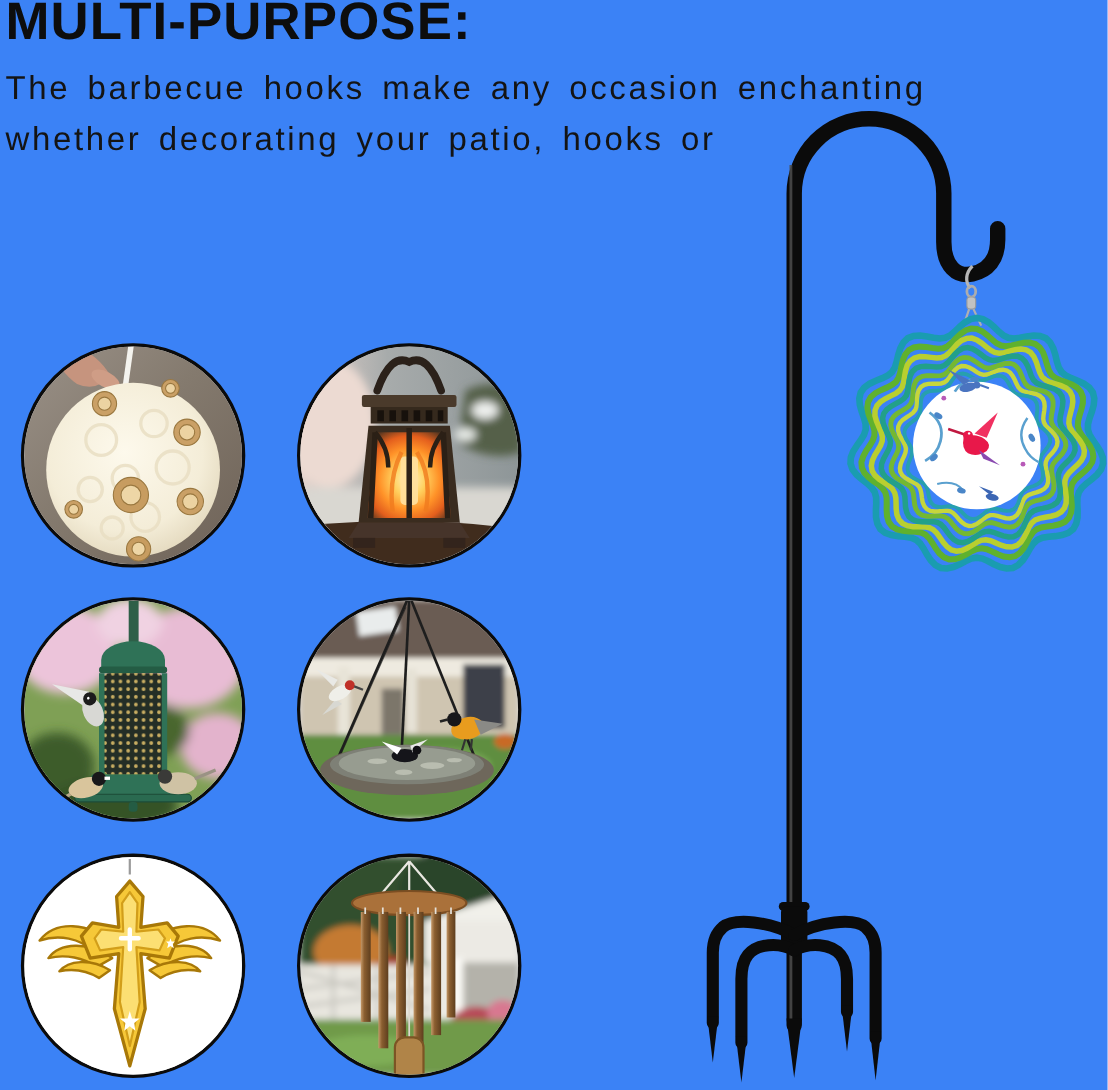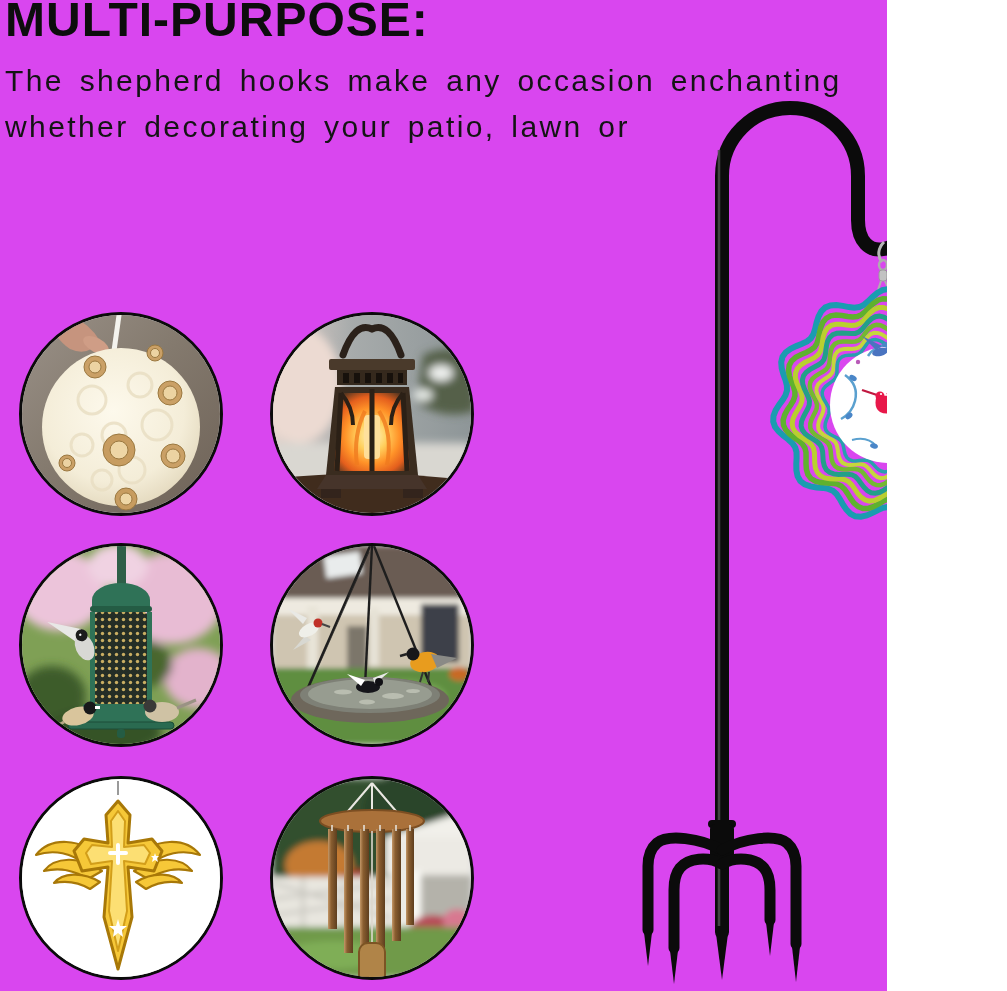--- a/index.html
+++ b/index.html
@@ -1,16 +1,16 @@
 <!DOCTYPE html>
 <html><head>
 <meta charset="utf-8">
 <style>
   html,body{margin:0;padding:0;background:#fff;}
-  .canvas{position:relative;width:887px;height:991px;background:#d946ef;overflow:hidden;
+  .canvas{position:relative;width:1007px;height:991px;background:#3b82f6;overflow:hidden;
           font-family:"Liberation Sans",sans-serif;color:#0a0a0a;}
   .headline{position:absolute;left:5px;top:-6px;font-size:48px;line-height:52px;
             font-weight:800;letter-spacing:1px;color:#0d0d0d;white-space:nowrap;}
   .desc{position:absolute;left:5px;top:58px;font-size:30px;line-height:46px;
         letter-spacing:2.4px;word-spacing:5px;color:#141414;}
   .desc div{white-space:nowrap;}
   .photo{position:absolute;width:198px;height:198px;border-radius:50%;
          border:3px solid #0b0b0b;overflow:hidden;background:#ddd;}
   .photo svg{display:block;}
   .p1{left:19px;top:312px;}
@@ -22,22 +22,22 @@
   .hook-layer{position:absolute;left:0;top:0;width:1007px;height:991px;}
 </style>
 </head>
 <body>
 
 <div class="canvas">
 
   <div class="headline">MULTI-PURPOSE:</div>
 
   <div class="desc">
-    <div>The shepherd hooks make any occasion enchanting</div>
-    <div>whether decorating your patio, lawn or</div>
+    <div>The barbecue hooks make any occasion enchanting</div>
+    <div>whether decorating your patio, hooks or</div>
   </div>
 
   <div class="photo p1">
     <svg width="198" height="198" viewBox="0 0 198 198">
       <defs>
         <linearGradient id="b1bg" x1="0" y1="0" x2="1" y2="1">
           <stop offset="0" stop-color="#9a9188"></stop>
             <stop offset="0.45" stop-color="#847a6e"></stop>
             <stop offset="1" stop-color="#6e6257"></stop>
         </linearGradient>

